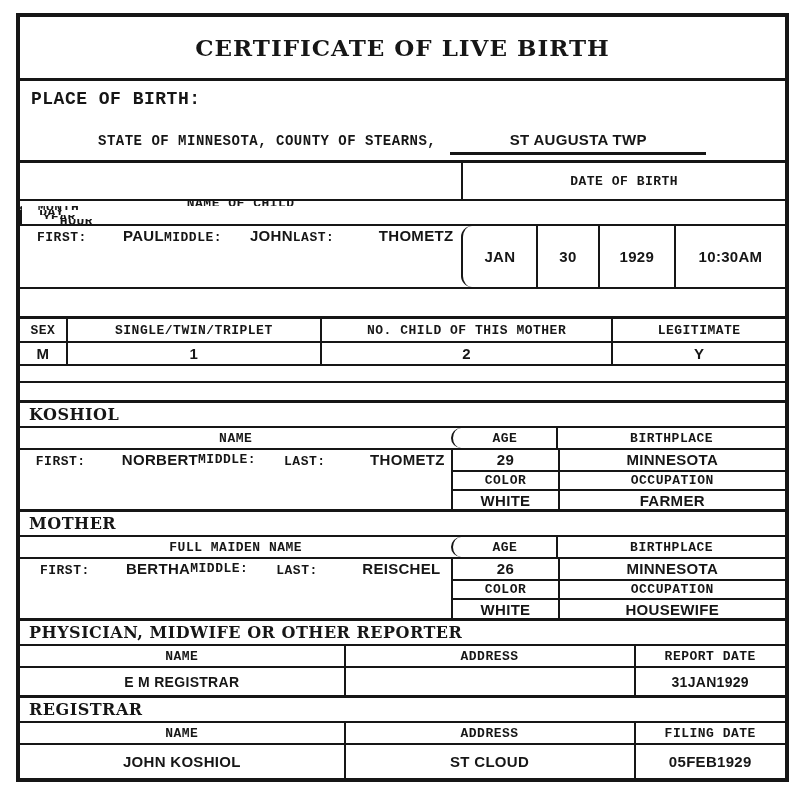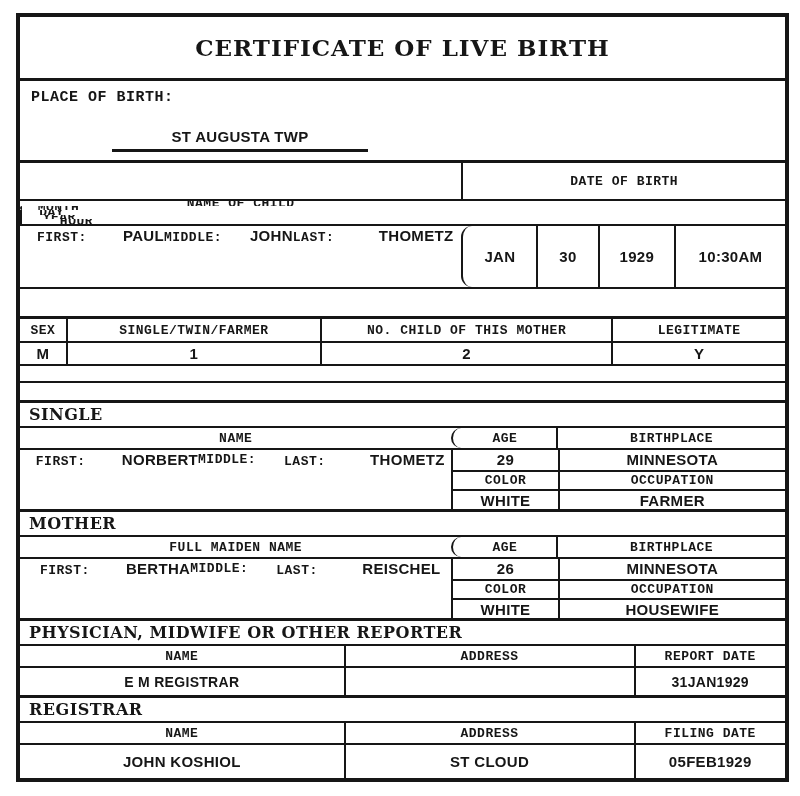--- a/index.html
+++ b/index.html
@@ -26,21 +26,21 @@
   .cell.center { justify-content: center; text-align: center; }
   .bl { border-left: 2px solid #161616; }
   .bb3 { border-bottom-width: 3px; }
 
   
   .title-row { height: 64px; border-bottom: 3px solid #161616; display: flex; align-items: center; justify-content: center; }
   .title { font-size: 23px; letter-spacing: 1px; }
 
   
   .place-row { height: 82px; border-bottom: 3px solid #161616; padding: 8px 0 0 11px; }
-  .place-label { font-size: 15px; }
+  .place-label { font-size: 18px; }
   .place-line { margin: 22px 0 0 67px; display: flex; align-items: baseline; }
   .place-line .mono { font-size: 14px; }
   .place-value {
     display: inline-block; width: 256px; margin-left: 14px;
     border-bottom: 3px solid #161616;
     text-align: center; padding-bottom: 4px;
   }
 
   
   .w-name  { width: 57.7%; }
@@ -95,20 +95,21 @@
 <div class="page">
   <div class="cert">
 
     <div class="title-row">
       <div class="title serifb">CERTIFICATE OF LIVE BIRTH</div>
     </div>
 
     <div class="place-row">
       <div class="place-label mono">PLACE OF BIRTH:</div>
       <div class="place-line">
+        <span class="mono">STATE OF MINNESOTA, COUNTY OF STEARNS,</span>
         <span class="place-value val">ST AUGUSTA TWP</span>
       </div>
     </div>
 
     <div class="row h26">
       <div class="cell w-name"></div>
       <div class="cell w-dob bl center mono">DATE OF BIRTH</div>
     </div>
 
     <div class="row h25">
@@ -137,35 +138,35 @@
       <div class="cell w-month bl center val">JAN</div>
       <div class="cell w-day bl center val">30</div>
       <div class="cell w-year bl center val">1929</div>
       <div class="cell w-hour bl center val">10:30AM</div>
     </div>
 
     <div class="gap30"></div>
 
     <div class="row h24">
       <div class="cell s-sex center mono">SEX</div>
-      <div class="cell s-stt bl center mono">SINGLE/TWIN/FARMER</div>
+      <div class="cell s-stt bl center mono">SINGLE/TWIN/TRIPLET</div>
       <div class="cell s-num bl center mono">NO. CHILD OF THIS MOTHER</div>
       <div class="cell s-leg bl center mono">LEGITIMATE</div>
     </div>
     <div class="row h23">
       <div class="cell s-sex center val">M</div>
       <div class="cell s-stt bl center val">1</div>
       <div class="cell s-num bl center val">2</div>
       <div class="cell s-leg bl center val">Y</div>
     </div>
 
     <div class="gap17"></div>
     <div class="gap20"></div>
 
-    <div class="section-header serifb">SINGLE</div>
+    <div class="section-header serifb">KOSHIOL</div>
     <div class="row h22">
       <div class="cell p-name center mono">NAME</div>
       <div class="cell p-age bl center mono">AGE</div>
       <div class="cell p-bp bl center mono">BIRTHPLACE</div>
     </div>
     <div class="person-body">
       <div class="name-cell cell p-name">
         <div class="name-line">
           <span class="mono lbl">FIRST:</span>
           <span class="val">NORBERT</span>

